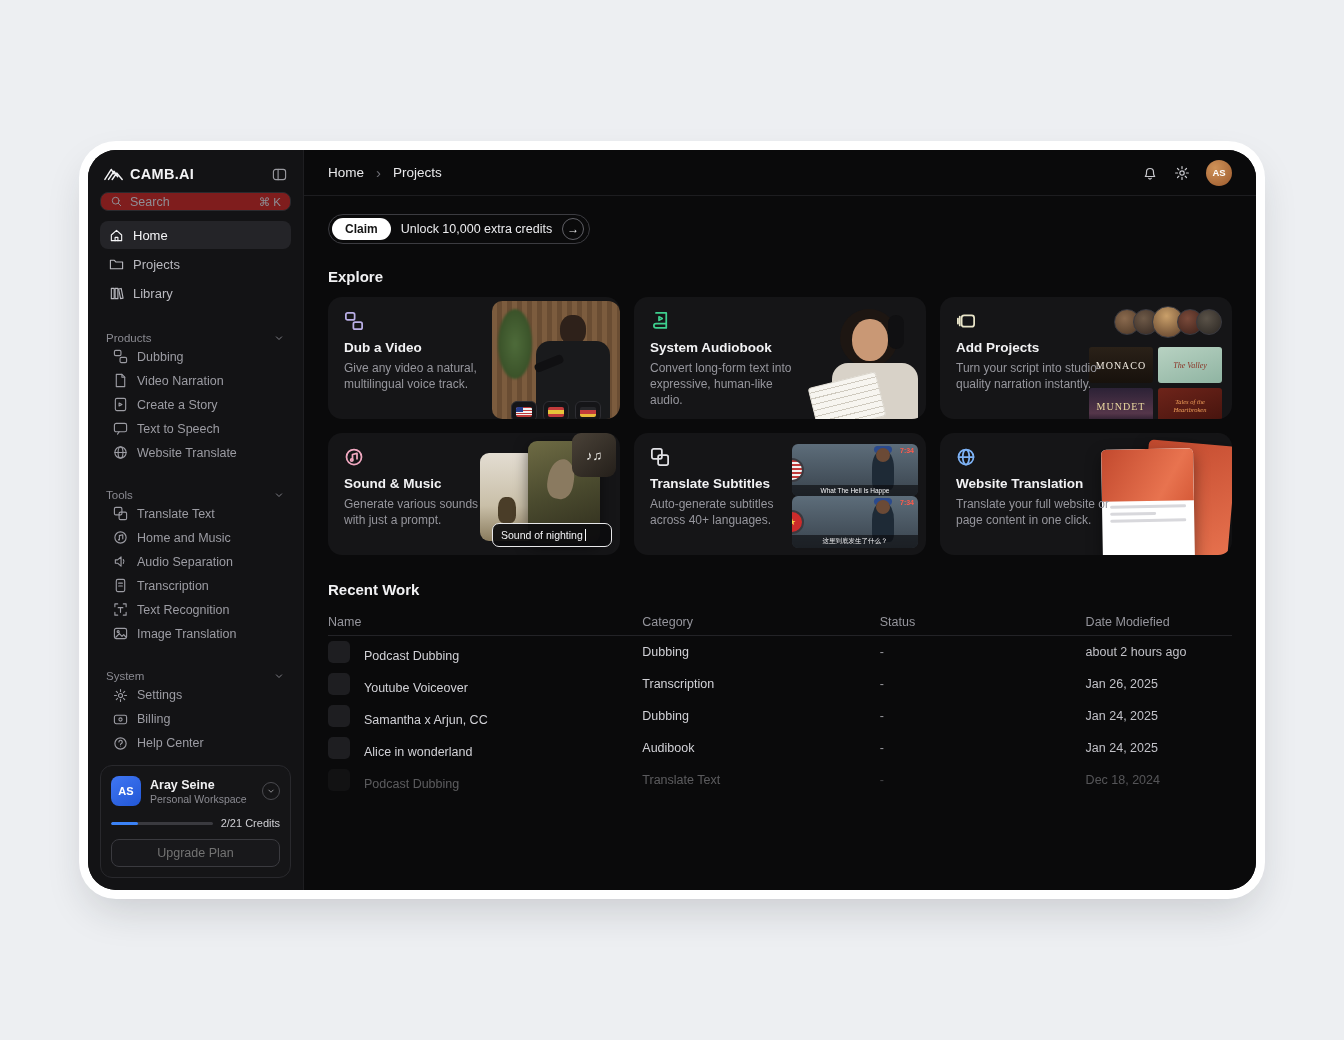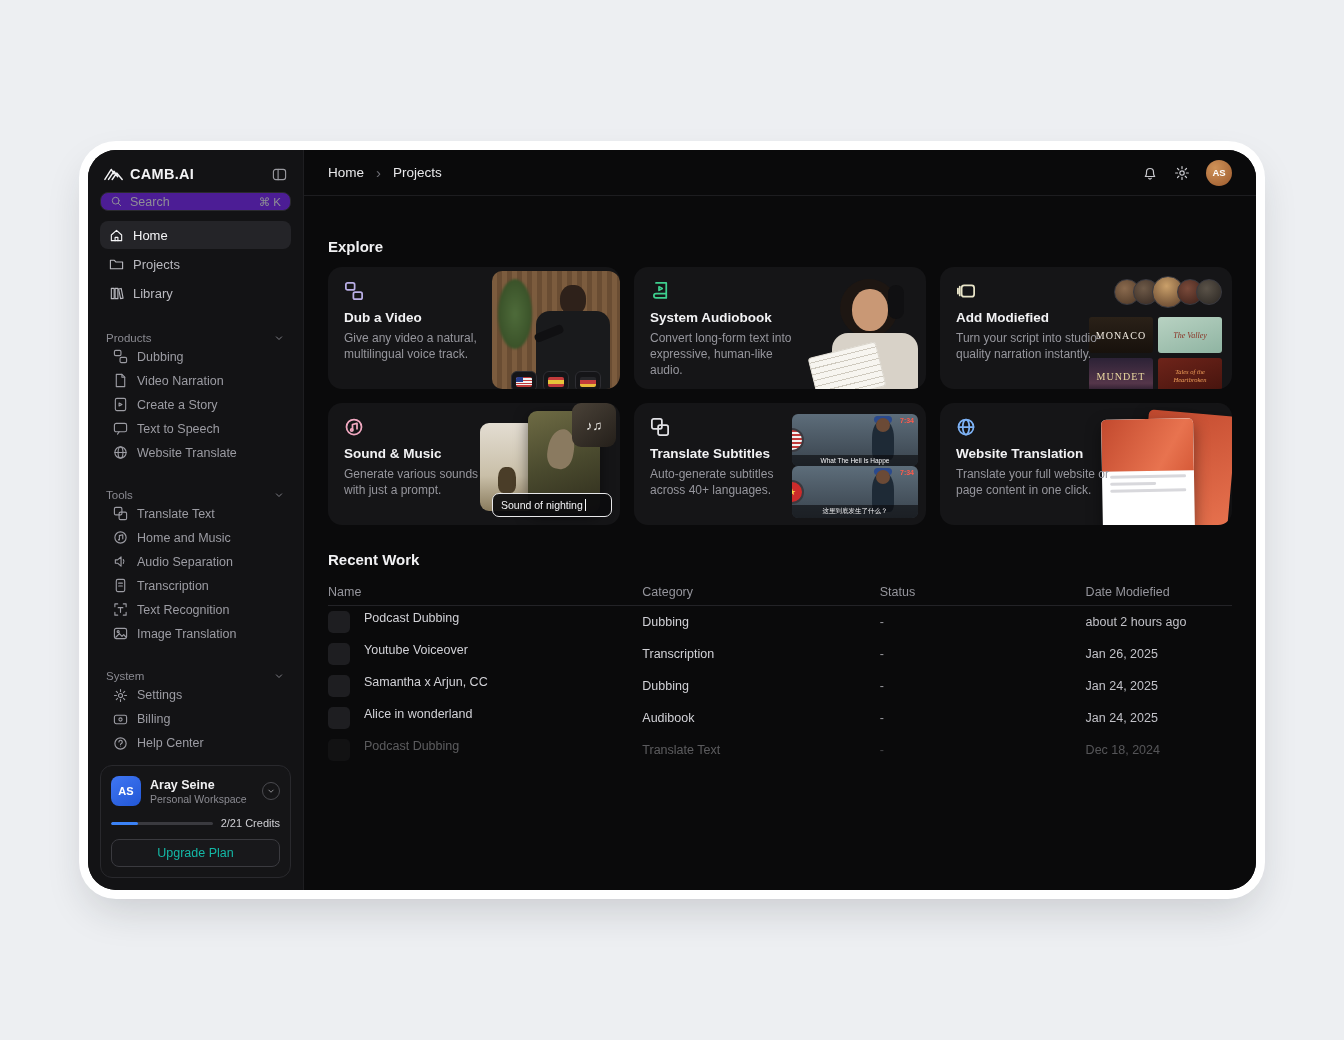--- a/index.html
+++ b/index.html
@@ -9,21 +9,21 @@
     background:#0a0a0b; border-radius:28px; display:flex; overflow:hidden;
     box-shadow:0 0 0 9px #ffffff, 0 18px 40px rgba(30,34,40,.18); }
 
   
   .sidebar { width:216px; flex:none; background:#131315; border-right:1px solid #1e1e21;
     padding:14px 12px 12px; display:flex; flex-direction:column; color:#a3a3a9; }
   .logo-row { display:flex; align-items:center; height:34px; padding:0 4px; color:#f2f2f4; }
   .logo-mark { width:20px; height:16px; margin-right:6px; }
   .logo-text { font-weight:700; font-size:14.5px; letter-spacing:.3px; flex:1; }
   .panel-btn { color:#9a9aa0; display:flex; }
-  .search { margin-top:8px; height:30px; background:#4c1d95; border:1px solid #2a2a2e; border-radius:8px;
+  .search { margin-top:8px; height:30px; background:#7f1d1d; border:1px solid #2a2a2e; border-radius:8px;
     display:flex; align-items:center; padding:0 9px; gap:7px; }
   .search input { flex:1; background:transparent; border:none; outline:none; color:#d5d5d9; font-size:12.5px; font-family:inherit; min-width:0; }
   .search input::placeholder { color:#8f8f96; }
   .kbd { font-size:11.5px; color:#8f8f96; white-space:nowrap; }
   .nav { margin-top:10px; display:flex; flex-direction:column; gap:1px; }
   .nav-item { display:flex; align-items:center; gap:9px; height:28px; padding:0 9px; border-radius:8px;
     font-size:13px; color:#b9b9bf; cursor:pointer; }
   .nav-item.active { background:#242428; color:#f5f5f7; }
   .sec-head { margin-top:24px; height:22px; display:flex; align-items:center; padding:0 6px;
     font-size:11.5px; color:#8a8a91; }
@@ -41,21 +41,21 @@
     color:#fff; font-size:11px; font-weight:700; display:flex; align-items:center; justify-content:center; }
   .pinfo { flex:1; min-width:0; }
   .pname { font-size:12.5px; color:#f0f0f2; font-weight:600; }
   .pws { font-size:10.5px; color:#8b8b92; margin-top:1px; }
   .pchev { width:18px; height:18px; border:1px solid #4a4a4f; border-radius:50%; display:flex; align-items:center; justify-content:center; color:#b5b5ba; }
   .credits-row { display:flex; align-items:center; gap:8px; margin-top:11px; }
   .bar { flex:1; height:3px; background:#3a3a3f; border-radius:2px; overflow:hidden; }
   .bar-fill { height:100%; width:27%; background:#3b82f6; border-radius:2px; }
   .credits { font-size:11px; color:#cfcfd4; white-space:nowrap; }
   .upgrade { margin-top:10px; width:100%; height:28px; border-radius:8px; border:1px solid #3a3a3f;
-    background:#18181b; color:#14b8a6; font-size:12.5px; font-family:inherit; cursor:pointer; }
+    background:#18181b; color:#737373; font-size:12.5px; font-family:inherit; cursor:pointer; }
 
   
   .main { flex:1; display:flex; flex-direction:column; min-width:0; background:#0a0a0b; }
   .topbar { height:46px; flex:none; display:flex; align-items:center; padding:0 24px; border-bottom:1px solid #1d1d20; }
   .crumbs { display:flex; align-items:center; gap:12px; font-size:13.5px; color:#e8e8ea; flex:1; }
   .crumb-sep { color:#6f6f75; font-size:15px; }
   .top-icons { display:flex; align-items:center; gap:16px; color:#c9c9ce; }
   .tav { width:26px; height:26px; border-radius:50%; background:radial-gradient(circle at 35% 30%,#cf9258,#9c5a2d);
     color:#fff; font-size:9.5px; font-weight:700; display:flex; align-items:center; justify-content:center; }
 
@@ -153,21 +153,21 @@
   .page .pline.short { width:50%; }
   .page.pg-back { right:0; top:6px; width:88px; height:116px; transform:rotate(5deg);
     background:linear-gradient(150deg,#c2492e,#e8734f); }
   .page.pg-front { right:38px; top:12px; width:92px; height:112px; transform:rotate(-1deg); }
 
   
   .table { margin-top:10px; }
   .trow { display:grid; grid-template-columns:33% 24.5% 21% 21.5%; align-items:center;gap:16px; }
   .thead { height:28px; font-size:12.5px; color:#95959c; border-bottom:1px solid #232327; }
   .tr { height:32px; font-size:12.5px; color:#d2d2d7; cursor:pointer; }
-  .name-cell { display:flex; align-items:flex-start; gap:14px; }
+  .name-cell { display:flex; align-items:flex-end; gap:14px; }
   .thumb { width:22px; height:22px; border-radius:5px; background:#1e1e21; flex:none; }
   .tr .dash { color:#9a9aa0; }
   .tr .date { color:#c2c2c8; }
   .tr.faded { opacity:.4; }
 </style>
 </head>
 <body>
 
 <div class="window">
 
@@ -386,20 +386,25 @@
         <svg class="ic" viewBox="0 0 16 16" style="width:16px;height:16px">
             <circle cx="8" cy="8" r="2.2"></circle>
             <path d="M8 1.6v2M8 12.4v2M1.6 8h2M12.4 8h2M3.5 3.5l1.4 1.4M11.1 11.1l1.4 1.4M12.5 3.5l-1.4 1.4M4.9 11.1l-1.4 1.4"></path>
           </svg>
         <div class="tav">AS</div>
       </div>
     </div>
 
     <div class="content">
 
+      <div class="banner">
+        <button class="claim-pill">Claim</button>
+        <span class="banner-text">Unlock 10,000 extra credits</span>
+        <span class="banner-arrow">→</span>
+      </div>
 
       <div class="h2">Explore</div>
 
       <div class="cards">
 
         <div class="card">
           <div class="card-txt">
             <svg class="card-ic" viewBox="0 0 16 16" style="color:#b9aee6">
                 <rect x="1.5" y="1.5" width="7" height="5.6" rx="1.4"></rect>
                 <rect x="7.5" y="8.9" width="7" height="5.6" rx="1.4"></rect>
@@ -443,21 +448,21 @@
               <div class="book"></div>
           </div>
         </div>
 
         <div class="card">
           <div class="card-txt">
             <svg class="card-ic" viewBox="0 0 16 16" style="color:#e8e4c8">
                 <rect x="4.5" y="3.5" width="10" height="9" rx="2"></rect>
                 <path d="M1.5 6v4M3 4.5v7"></path>
               </svg>
-            <div class="card-title">Add Modiefied</div>
+            <div class="card-title">Add Projects</div>
             <div class="card-desc">Turn your script into studio-quality narration instantly.</div>
           </div>
           <div class="card-visual v-voice">
             <div class="avatars">
               <span class="cir c1"></span>
                 <span class="cir c2"></span>
                 <span class="cir c3"></span>
                 <span class="cir c4"></span>
                 <span class="cir c5"></span>
             </div>

